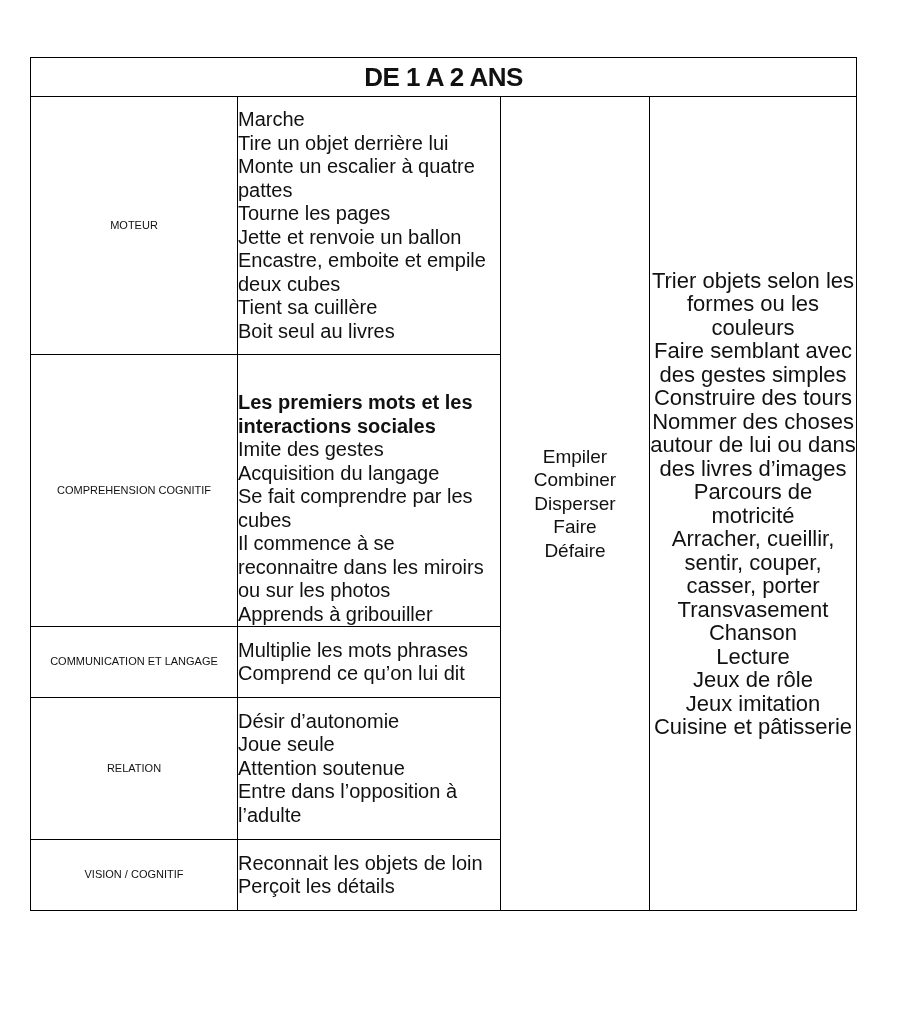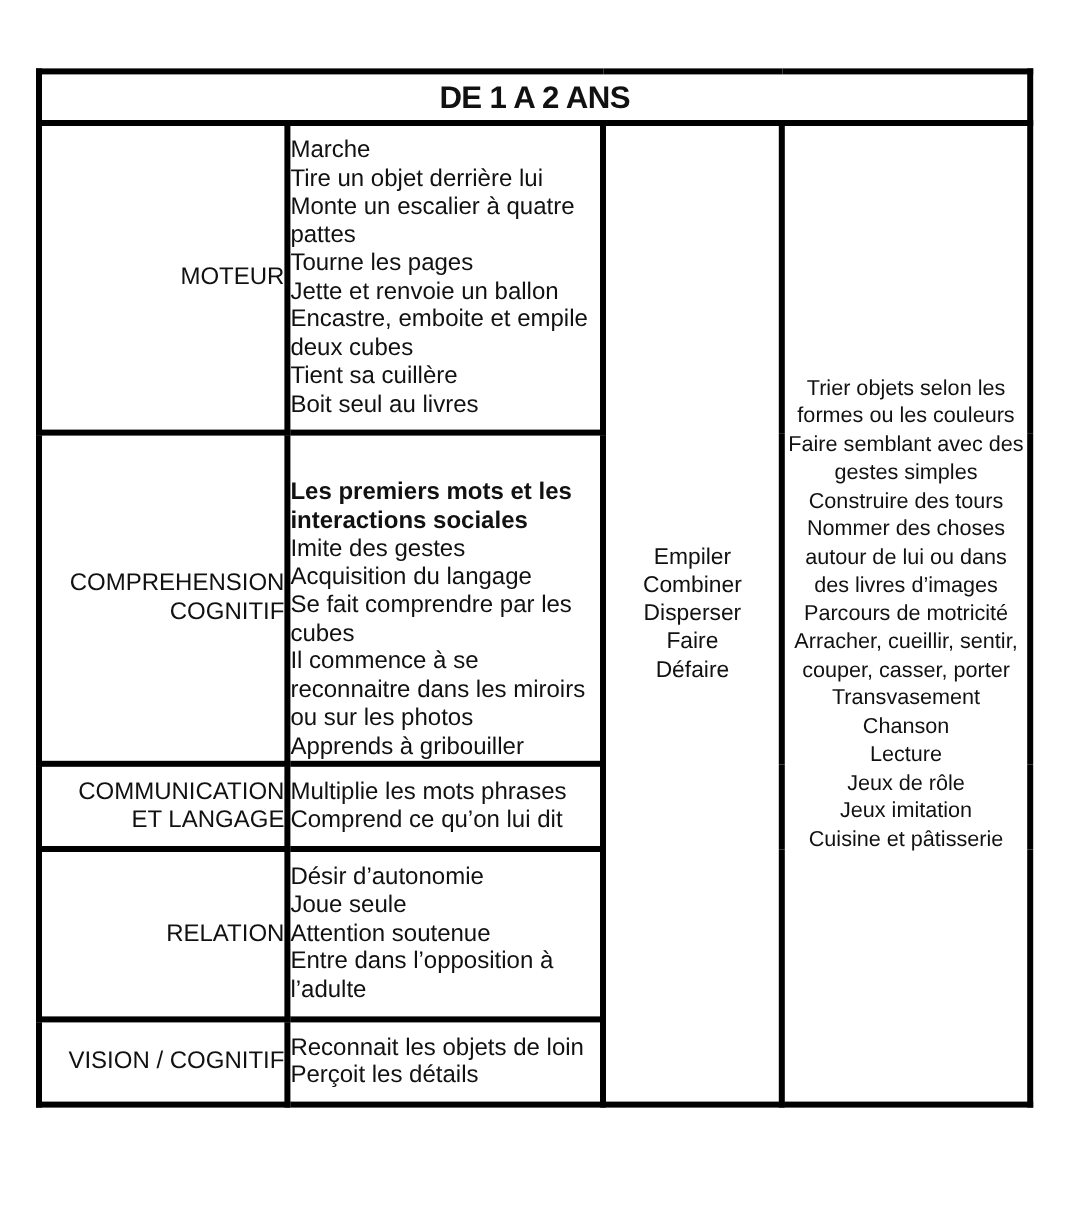--- a/index.html
+++ b/index.html
@@ -1,31 +1,31 @@
 <!DOCTYPE html>
 <html><head>
 <meta charset="utf-8">
 <style>
   html, body { margin: 0; padding: 0; background: #ffffff; }
   body { width: 904px; height: 1024px; position: relative; font-family: "Liberation Sans", sans-serif; color: #111; }
   table.dev {
     position: absolute; left: 30px; top: 57px; width: 826px;
     border-collapse: collapse; table-layout: fixed;
   }
-  table.dev td, table.dev th { border: 5px solid #000000; padding: 0; vertical-align: middle; }
+  table.dev td, table.dev th { border: 1px solid #000000; padding: 0; vertical-align: middle; }
   th.title {
     height: 38px; font-size: 26px; font-weight: bold; text-align: center;
     letter-spacing: -0.5px;
   }
-  td.cat { text-align: right; font-size: 20px; line-height: 23.5px; padding: 0 6px; }
+  td.cat { text-align: center; font-size: 11px; line-height: 23.5px; padding: 0 6px; }
   td.list { vertical-align: top; font-size: 20px; line-height: 23.5px; padding: 2px 6px 10px 10px; }
   td.list div { white-space: normal; }
   td.list .bold { font-weight: bold; margin-top: 36px; }
   td.center-col { text-align: center; font-size: 19px; line-height: 23.5px; }
-  td.activities { text-align: center; font-size: 18px; line-height: 23.5px; padding: 0 8px; }
+  td.activities { text-align: center; font-size: 22px; line-height: 23.5px; padding: 0 8px; }
   .r1 { height: 258px; }
   .r2 { height: 259px; }
   .r3 { height: 71px; }
   .r4 { height: 142px; }
   .r5 { height: 71px; }
 </style>
 </head>
 <body>
 
 <table class="dev">

